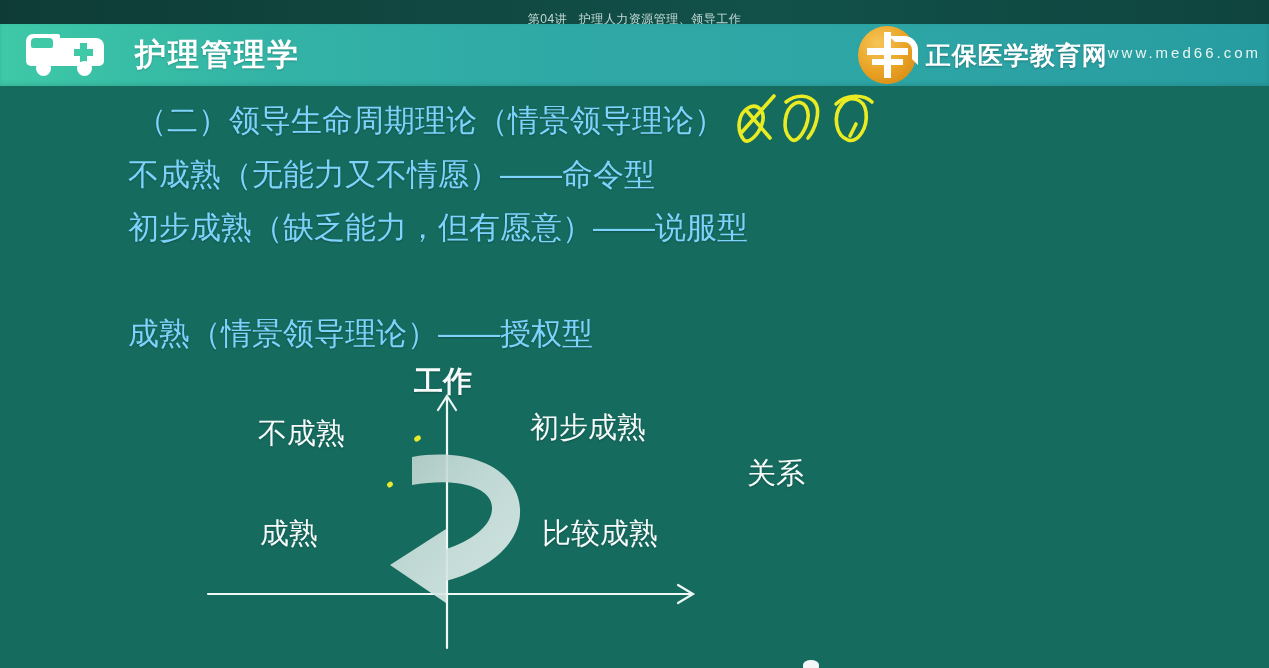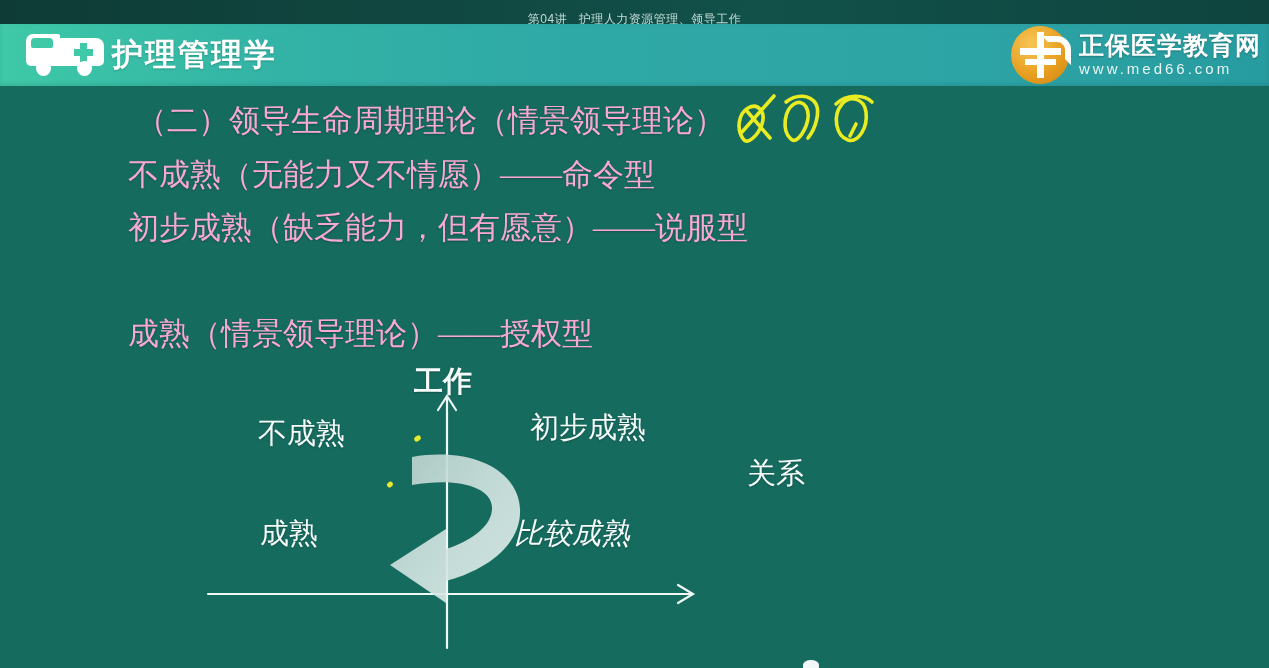--- a/index.html
+++ b/index.html
@@ -44,21 +44,21 @@
         #3fc9a7 0%, #39c0a6 8%, #33b3a6 22%, #2fa9a6 45%,
         #2da5a5 70%, #2ba0a3 88%, #279ca0 100%);
     box-shadow: inset 0 -2px 4px rgba(0,0,0,.10);
   }
   #header-left {
     position: absolute;
     left: 26px; top: 4px;
     height: 54px;
     display: flex;
     align-items: center;
-    gap: 8px;
+    gap: 31px;
   }
   
   .ambulance {
     position: relative;
     width: 78px; height: 42px;
   }
   .amb-body {
     position: absolute;
     left: 0; top: 4px;
     width: 78px; height: 28px;
@@ -127,47 +127,46 @@
   .bm-h2 { position:absolute; left: 14px; top: 33px; width: 31px; height: 6px; background:#ffffff;}
   .bm-arc {
     left: 31px; top: 10px;
     width: 17px; height: 17px;
     background: none;
     border: 6px solid #ffffff;
     border-left-color: transparent;
     border-bottom-color: transparent;
     border-radius: 0 14px 0 0;
   }
-  .brand-text { display: flex; flex-direction: column; justify-content: center; }
+  .brand-text { display: flex; flex-direction: row; justify-content: center; }
   .brand-cn {
     font-size: 25px; font-weight: bold; color: #ffffff;
     letter-spacing: 1px; line-height: 1.05;
     text-shadow: 0 1px 2px rgba(0,0,0,.25);
   }
   .brand-en {
     font-size: 15px; color: #e9f5f2; letter-spacing: 3px;
     line-height: 1.2; margin-top: 2px;
     font-family: "Liberation Sans", sans-serif;
   }
 
   
   #slide {
     position: absolute;
     left: 0; top: 86px;
     width: 1269px; height: 582px;
     background: #166b5f;
   }
   .line {
     position: absolute;
-    color: #f9a8d4;
+    color: #7dd3fc;
     font-size: 31px;
     white-space: pre;
     letter-spacing: 0px;
     text-shadow: 0 1px 2px rgba(0,0,0,.25);
-    font-family: Liberation Serif, serif;
   }
   #line-0 { left: 136px; top: 14px; font-size: 31px; }
   #line-1 { left: 128px; top: 68px; }
   #line-2 { left: 128px; top: 121px; }
   #line-3 { left: 128px; top: 174px; }
   #line-4 { left: 128px; top: 227px; }
 
   
   #annotation {
     position: absolute;
@@ -187,21 +186,21 @@
     color: #f4fbf9;
     font-size: 29px;
     white-space: pre;
     text-shadow: 0 1px 2px rgba(0,0,0,.25);
   }
   #lbl-work     { left: 224px; top: 0px; font-weight: bold; }
   #lbl-relation { left: 557px; top: 92px; }
   #lbl-q2 { left: 68px;  top: 52px; }
   #lbl-q1 { left: 340px; top: 46px; }
   #lbl-q3 { left: 70px;  top: 152px; }
-  #lbl-q4 { left: 324px; top: 152px; font-style: italic; }
+  #lbl-q4 { left: 352px; top: 152px; }
 
   #axes { position: absolute; left: 0; top: 0; }
   #spiral-arrow { position: absolute; left: 160px; top: 55px; }
   .yellow-dot {
     position: absolute;
     background: #e8ea2c;
     border-radius: 40%;
   }
   #ydot-1 { left: 224px; top: 74px; width: 7px; height: 5px; transform: rotate(-35deg); }
   #ydot-2 { left: 197px; top: 120px; width: 6px; height: 5px; transform: rotate(-35deg); }

